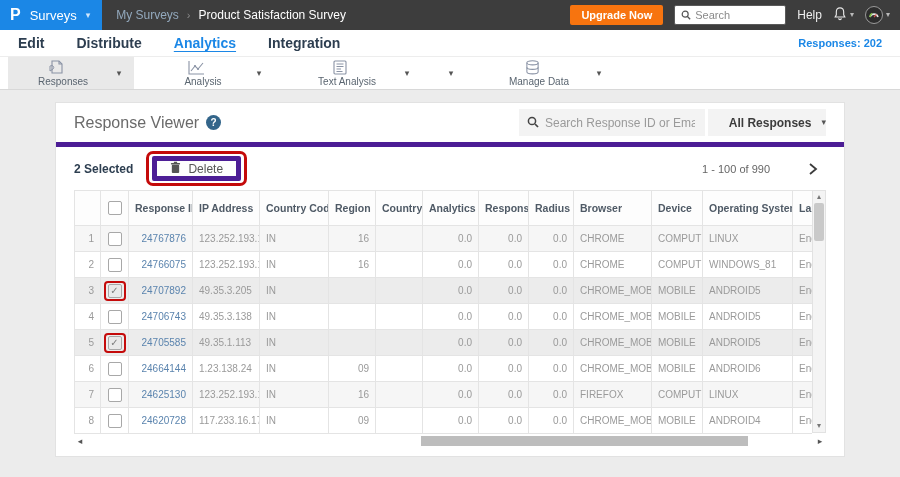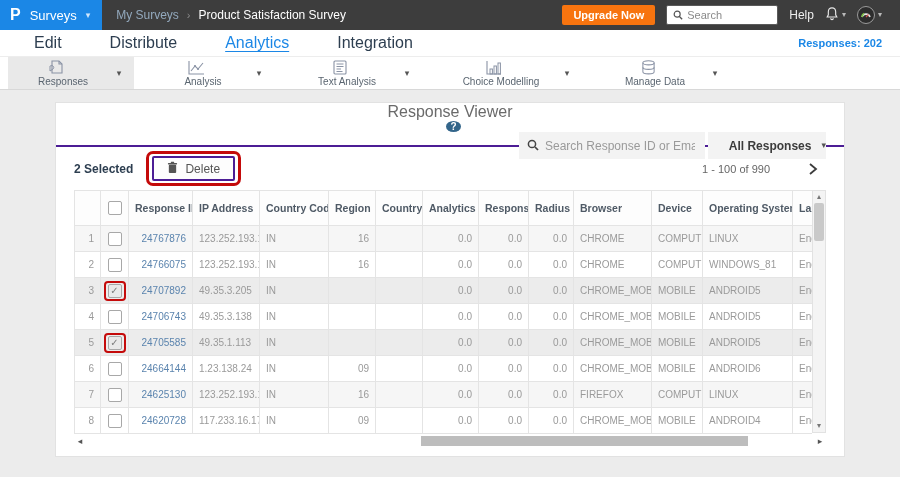--- a/index.html
+++ b/index.html
@@ -11,39 +11,39 @@
   .logo-area { background:#1b87e6; height:30px; display:flex; align-items:center;
     padding:0 12px 0 10px; gap:9px; cursor:pointer; }
   .logo-p { color:#fff; font-weight:800; font-size:16px; line-height:1; }
   .logo-label { color:#fff; font-size:13px; }
   .caret { font-size:9px; line-height:1; }
   .logo-caret { color:#cfe6fb; }
   .breadcrumb { display:flex; align-items:center; gap:8px; margin-left:14px; font-size:12px; }
   .crumb-parent { color:#93a9bd; cursor:pointer; }
   .crumb-sep { color:#8a8a8a; font-size:11px; }
   .crumb-current { color:#ffffff; }
-  .topbar-right { margin-left:auto; display:flex; align-items:center; gap:11px; padding-right:18px; }
+  .topbar-right { margin-left:auto; display:flex; align-items:center; gap:11px; padding-right:10px; }
   .upgrade-btn { background:#f7740f; color:#fff; font-size:11px; font-weight:700;
     border:none; border-radius:2px; height:20px; padding:0 11px; cursor:pointer; }
   .top-search { background:#fff; border:1px solid #5a5a5a; border-radius:2px; height:20px;
     width:112px; display:flex; align-items:center; padding:0 6px; gap:4px; }
   .top-search input { border:none; outline:none; width:80px; font-size:11px; color:#444;
     font-family:inherit; background:transparent; }
   .top-search input::placeholder { color:#8a8a8a; }
   .help-link { color:#eee; font-size:12px; cursor:pointer; }
   .icon-group { display:flex; align-items:center; gap:3px; cursor:pointer; }
   .small-caret { color:#b9b9b9; font-size:8px; }
   .avatar { width:18px; height:18px; border-radius:50%; background:#2d2d2d;
     border:1px solid #9a9a9a; display:flex; align-items:center; justify-content:center; }
 
   
   .subnav { height:27px; background:#fff; display:flex; align-items:center; padding:0 18px;
     border-bottom:1px solid #ededed; }
   .subnav-items { display:flex; gap:32px; }
-  .subnav-item { font-size:16px; font-weight:400; color:#2d3e50; cursor:pointer;margin-left:16px; }
+  .subnav-item { font-size:14px; font-weight:700; color:#2d3e50; cursor:pointer; }
   .subnav-item.active { color:#1b87e6; text-decoration:underline; text-underline-offset:3px; }
   .responses-count { margin-left:auto; font-size:11px; color:#1b87e6; font-weight:700; }
 
   
   .toolbar { height:33px; background:#fff; border-bottom:1px solid #d8d8d8;
     display:flex; align-items:stretch; padding-left:8px; }
   .tool-tab { display:flex; align-items:stretch; cursor:pointer; }
   .tool-tab.active { background:#e9e9e9; }
   .tab-main { display:flex; flex-direction:column; align-items:center; justify-content:center;
     padding:2px 0 1px; }
@@ -54,42 +54,42 @@
     color:#555; font-size:9px; }
   .tw-0 .tab-main{ width:96px; } .tw-1 .tab-main{ width:96px; } .tw-2 .tab-main{ width:104px; }
   .tw-3 .tab-main{ width:116px; } .tw-4 .tab-main{ width:104px; }
   .tw-1,.tw-2,.tw-3,.tw-4 { margin-left:14px; }
 
   
   .page { background:#ececec; padding-top:12px; height:387px; }
   .card { background:#fff; width:790px; margin:0 55px; height:355px;
     border:1px solid #e2e2e2; }
   .card-header { height:44px; display:flex; align-items:center; padding:0 18px;
-    border-bottom:2px solid #4c1d95;flex-direction:column; }
+    border-bottom:5px solid #4c1d95; }
   .viewer-title { font-size:16px; color:#6a6a6a; }
   .help-circle { width:15px; height:15px; border-radius:50%; background:#33658a; color:#fff;
     font-size:10px; font-weight:700; display:inline-flex; align-items:center; justify-content:center;
     margin-left:7px; cursor:pointer; }
   .header-controls { margin-left:auto; display:flex; gap:3px; }
   .viewer-search { width:186px; height:27px; background:#f3f3f3; display:flex; align-items:center;
     padding:0 8px; gap:6px; }
   .viewer-search input { border:none; outline:none; background:transparent; font-size:12px;
     color:#555; width:150px; font-family:inherit; }
   .viewer-search input::placeholder { color:#9a9a9a; }
   .filter-dd { width:118px; height:27px; background:#f3f3f3; display:flex; align-items:center;
     justify-content:flex-end; gap:10px; cursor:pointer; }
   .filter-dd .val { font-size:12px; color:#3c3c3c; font-weight:600; }
   .filter-dd .caret { color:#555; }
 
   
   .action-row { height:43px; display:flex; align-items:center; padding:0 18px; }
   .selected-text { font-size:12px; font-weight:700; color:#2d3e50; }
   .red-annot { border:3px solid #c40a0a; border-radius:7px; padding:2px 3px; display:inline-flex; }
   .annot-delete { margin-left:13px; }
-  .delete-btn { height:25px; background:#fdfdfd; border:2px solid #4c1d95; border-radius:2px;
+  .delete-btn { height:25px; background:#fdfdfd; border:5px solid #4c1d95; border-radius:2px;
     display:flex; align-items:center; gap:7px; padding:0 13px; font-size:12px; color:#555;
     cursor:pointer; font-family:inherit; }
   .update-vars { display:flex; align-items:center; gap:6px; margin-left:15px; cursor:pointer; }
   .update-vars .lbl { font-size:12px; font-weight:700; color:#1b87e6; }
   .pager { margin-left:auto; display:flex; align-items:center; gap:38px; padding-right:8px; }
   .pager-text { font-size:11px; color:#666; }
   .pager-next { cursor:pointer; display:flex; align-items:center; }
 
   
   .table-zone { display:flex; margin:0 18px; }
@@ -218,31 +218,20 @@
               <line x1="3.5" y1="6.5" x2="10.5" y2="6.5" stroke="currentColor" stroke-width="1"></line>
               <line x1="3.5" y1="9" x2="8" y2="9" stroke="currentColor" stroke-width="1"></line>
               <line x1="3.5" y1="11.5" x2="9.5" y2="11.5" stroke="currentColor" stroke-width="1"></line>
             </svg>
           </span>
           <span class="tab-label">Text Analysis</span>
         </div>
         <span class="tab-caret">▾</span>
       </div>
       <div class="tool-tab tw-3">
-        <div class="tab-main">
-          <span class="tab-icon">
-            <svg width="16" height="15" viewBox="0 0 16 15">
-              <polyline points="1,1 1,14 15,14" fill="none" stroke="currentColor" stroke-width="1.1"></polyline>
-              <rect x="4" y="9" width="2.4" height="5" fill="none" stroke="currentColor" stroke-width="1"></rect>
-              <rect x="8" y="6" width="2.4" height="8" fill="none" stroke="currentColor" stroke-width="1"></rect>
-              <rect x="12" y="3" width="2.4" height="11" fill="none" stroke="currentColor" stroke-width="1"></rect>
-            </svg>
-          </span>
-          <span class="tab-label">Choice Modelling</span>
-        </div>
         <span class="tab-caret">▾</span>
       </div>
       <div class="tool-tab tw-4">
         <div class="tab-main">
           <span class="tab-icon">
             <svg width="15" height="15" viewBox="0 0 16 16">
               <ellipse cx="8" cy="3" rx="6" ry="2.2" fill="none" stroke="currentColor" stroke-width="1.1"></ellipse>
               <path d="M2 3 v4.8 c0 1.2 2.7 2.2 6 2.2 s6 -1 6 -2.2 V3" fill="none" stroke="currentColor" stroke-width="1.1"></path>
               <path d="M2 7.8 v4.8 c0 1.2 2.7 2.2 6 2.2 s6 -1 6 -2.2 V7.8" fill="none" stroke="currentColor" stroke-width="1.1"></path>
             </svg>

